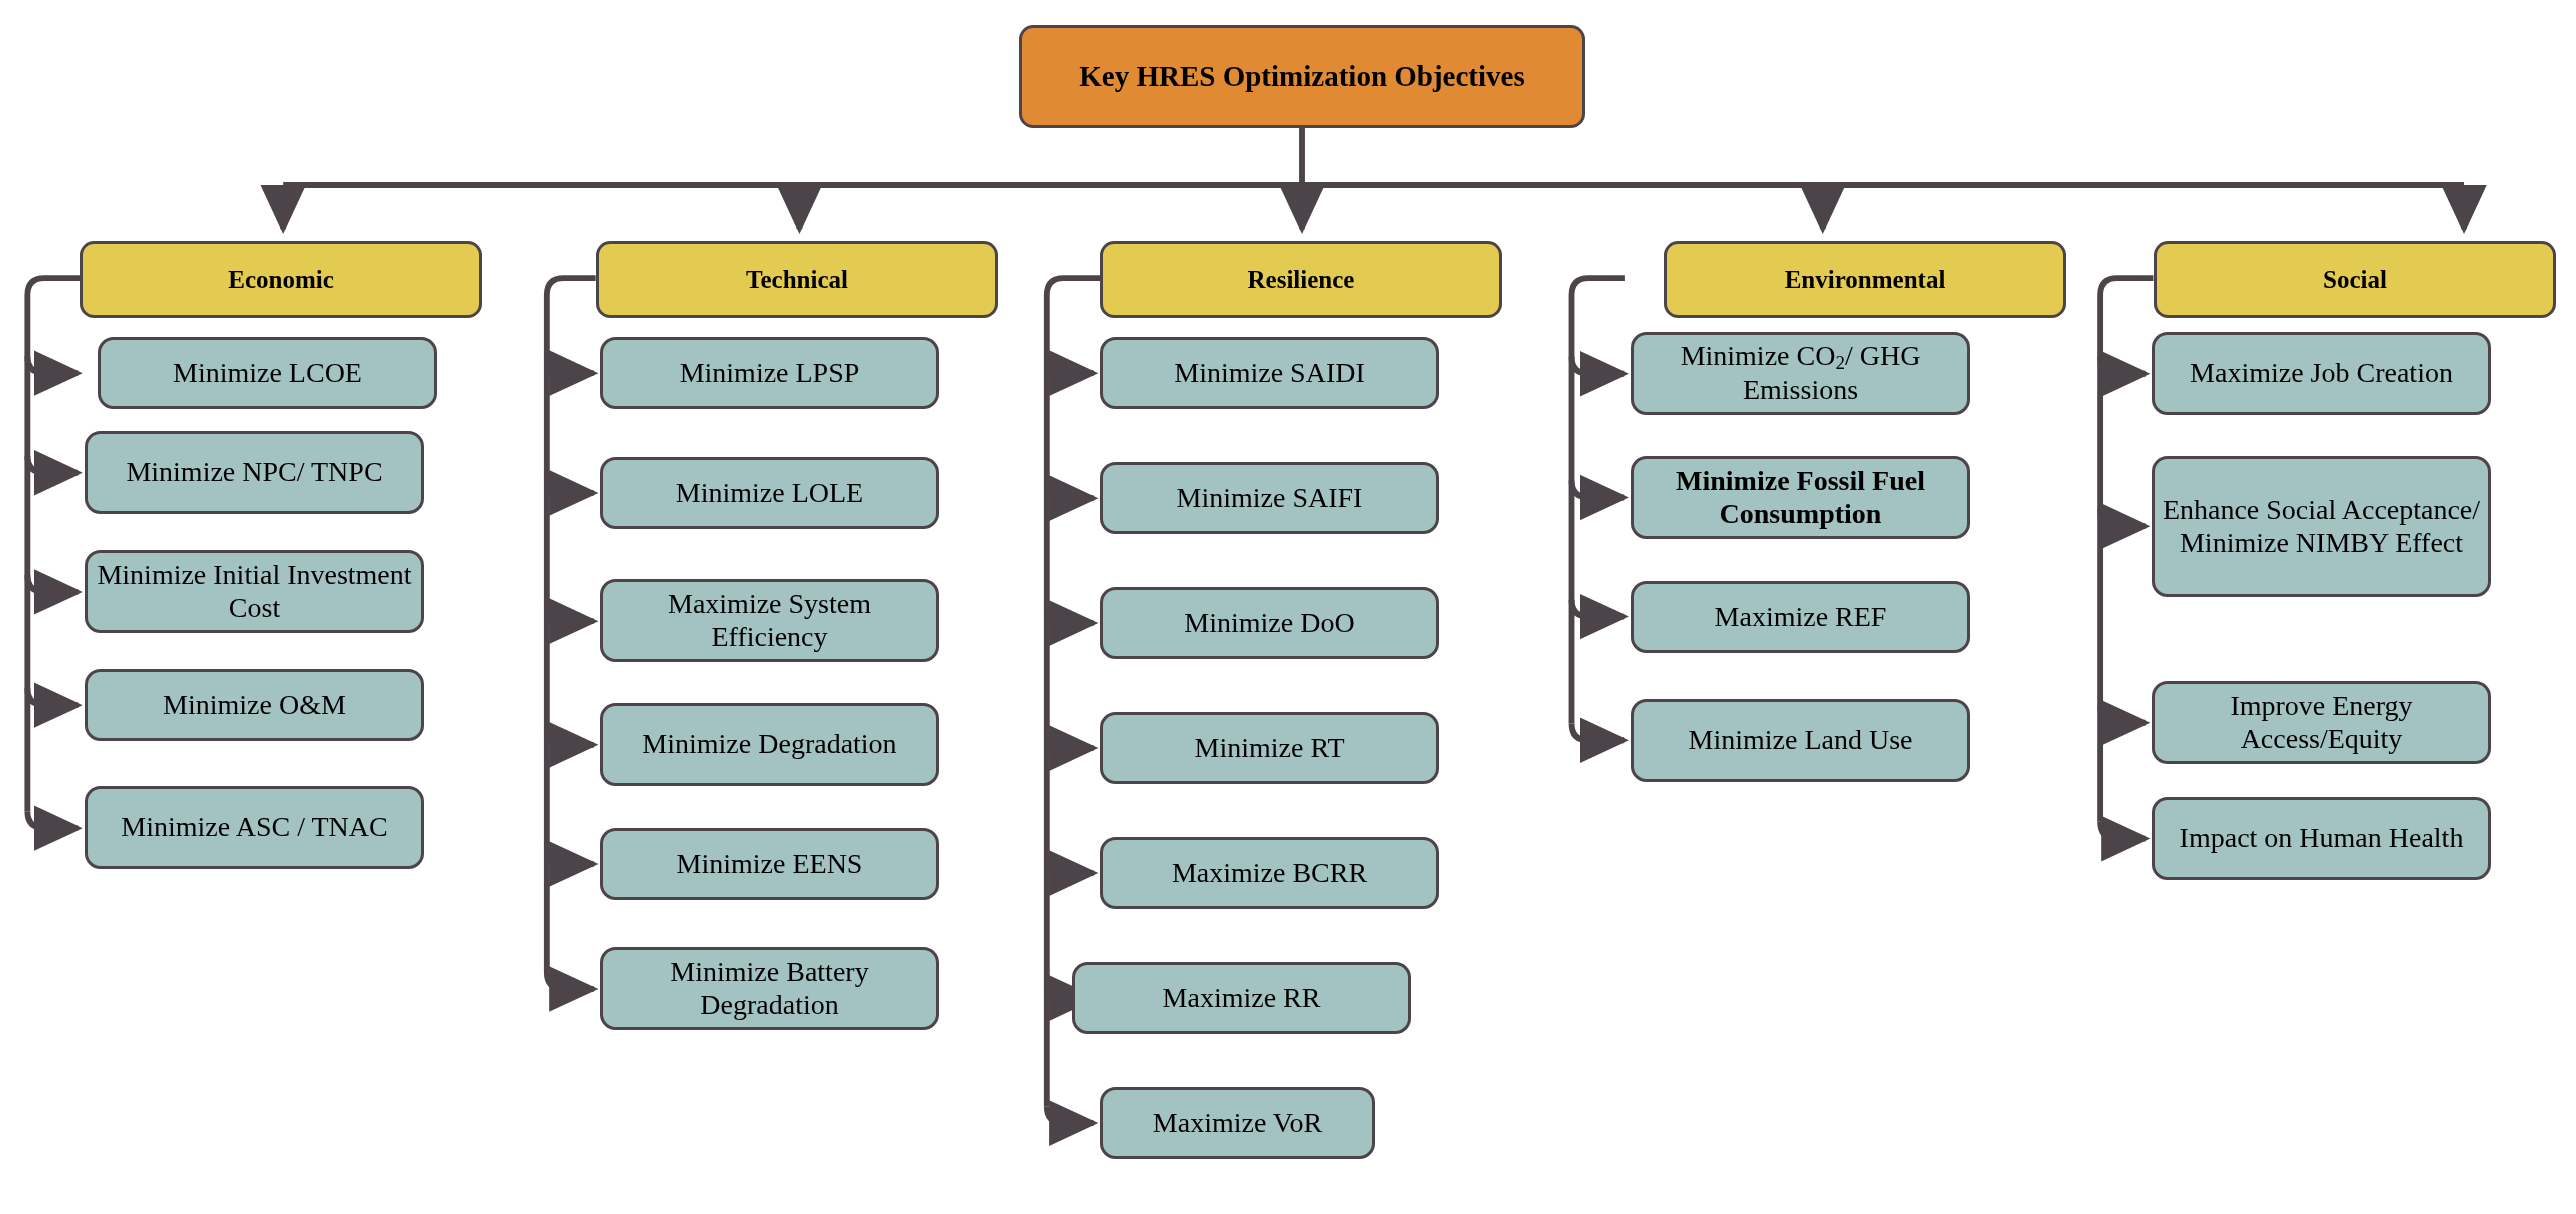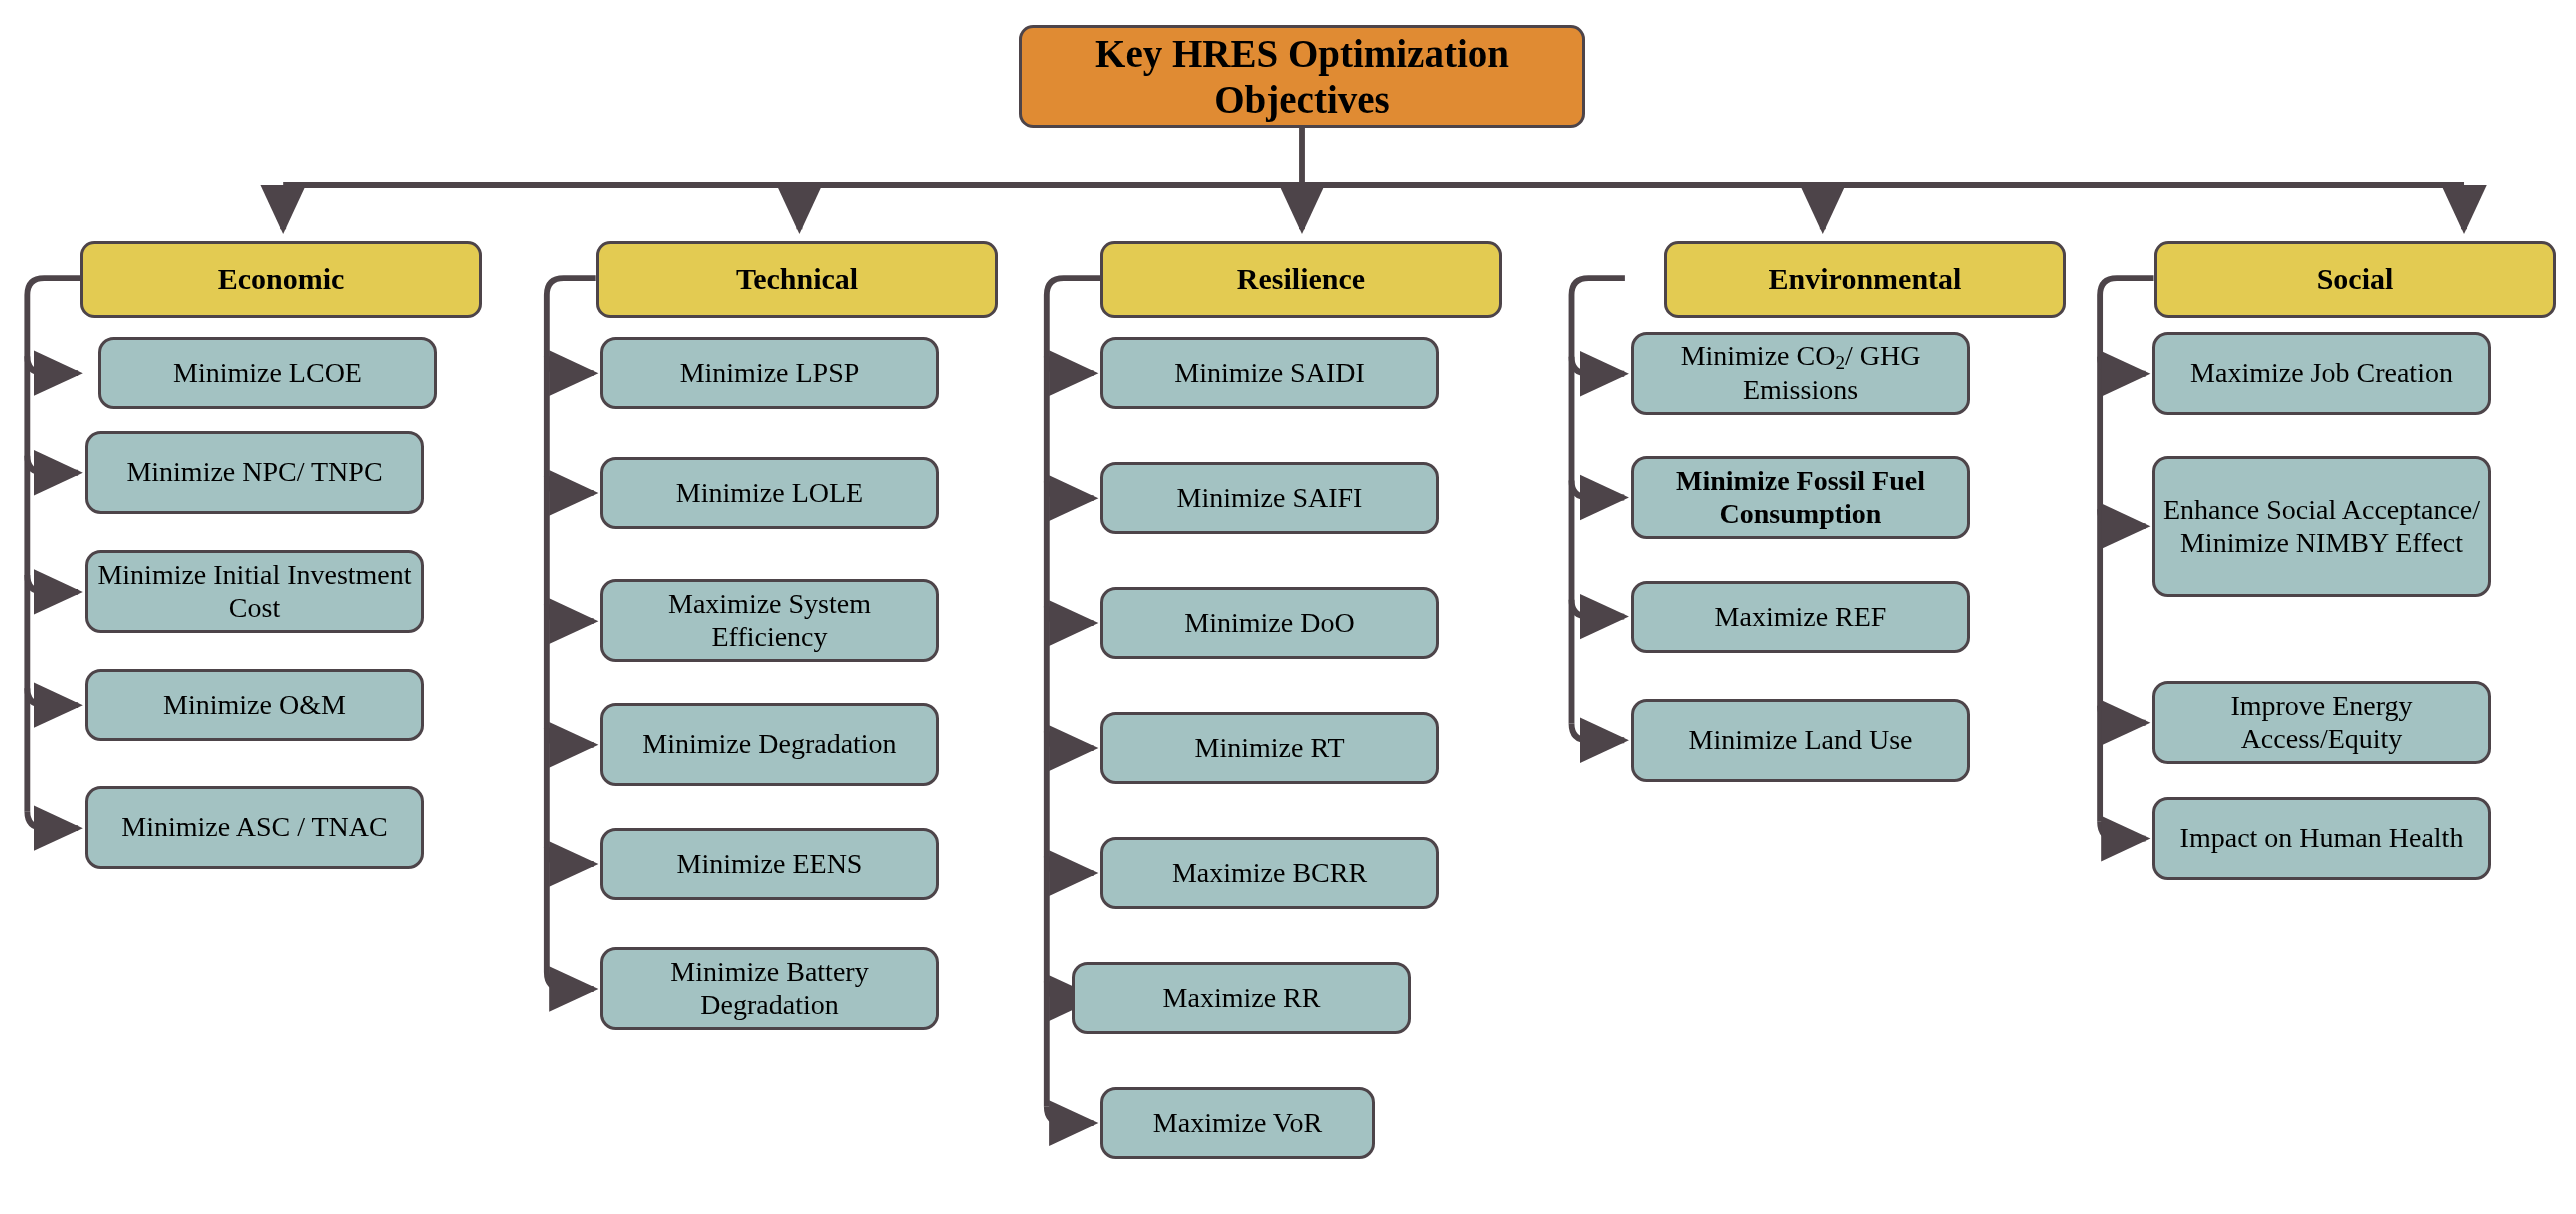--- a/index.html
+++ b/index.html
@@ -32,27 +32,27 @@
     align-items: center;
     justify-content: center;
     text-align: center;
     color: #000000;
     line-height: 1.16;
     padding: 2.6px 6.5px;
   }
   .root {
     background: #E08B33;
     font-weight: bold;
-    font-size: 39px;
+    font-size: 29px;
     border-radius: 14.3px;
   }
   .cat {
     background: #E3CB52;
     font-weight: bold;
-    font-size: 30px;
+    font-size: 25px;
     border-radius: 14.3px;
   }
   .leaf {
     background: #A3C2C2;
     font-weight: normal;
     font-size: 28px;
     border-radius: 15.6px;
   }
   .leaf sub {
     font-size: 0.68em;

